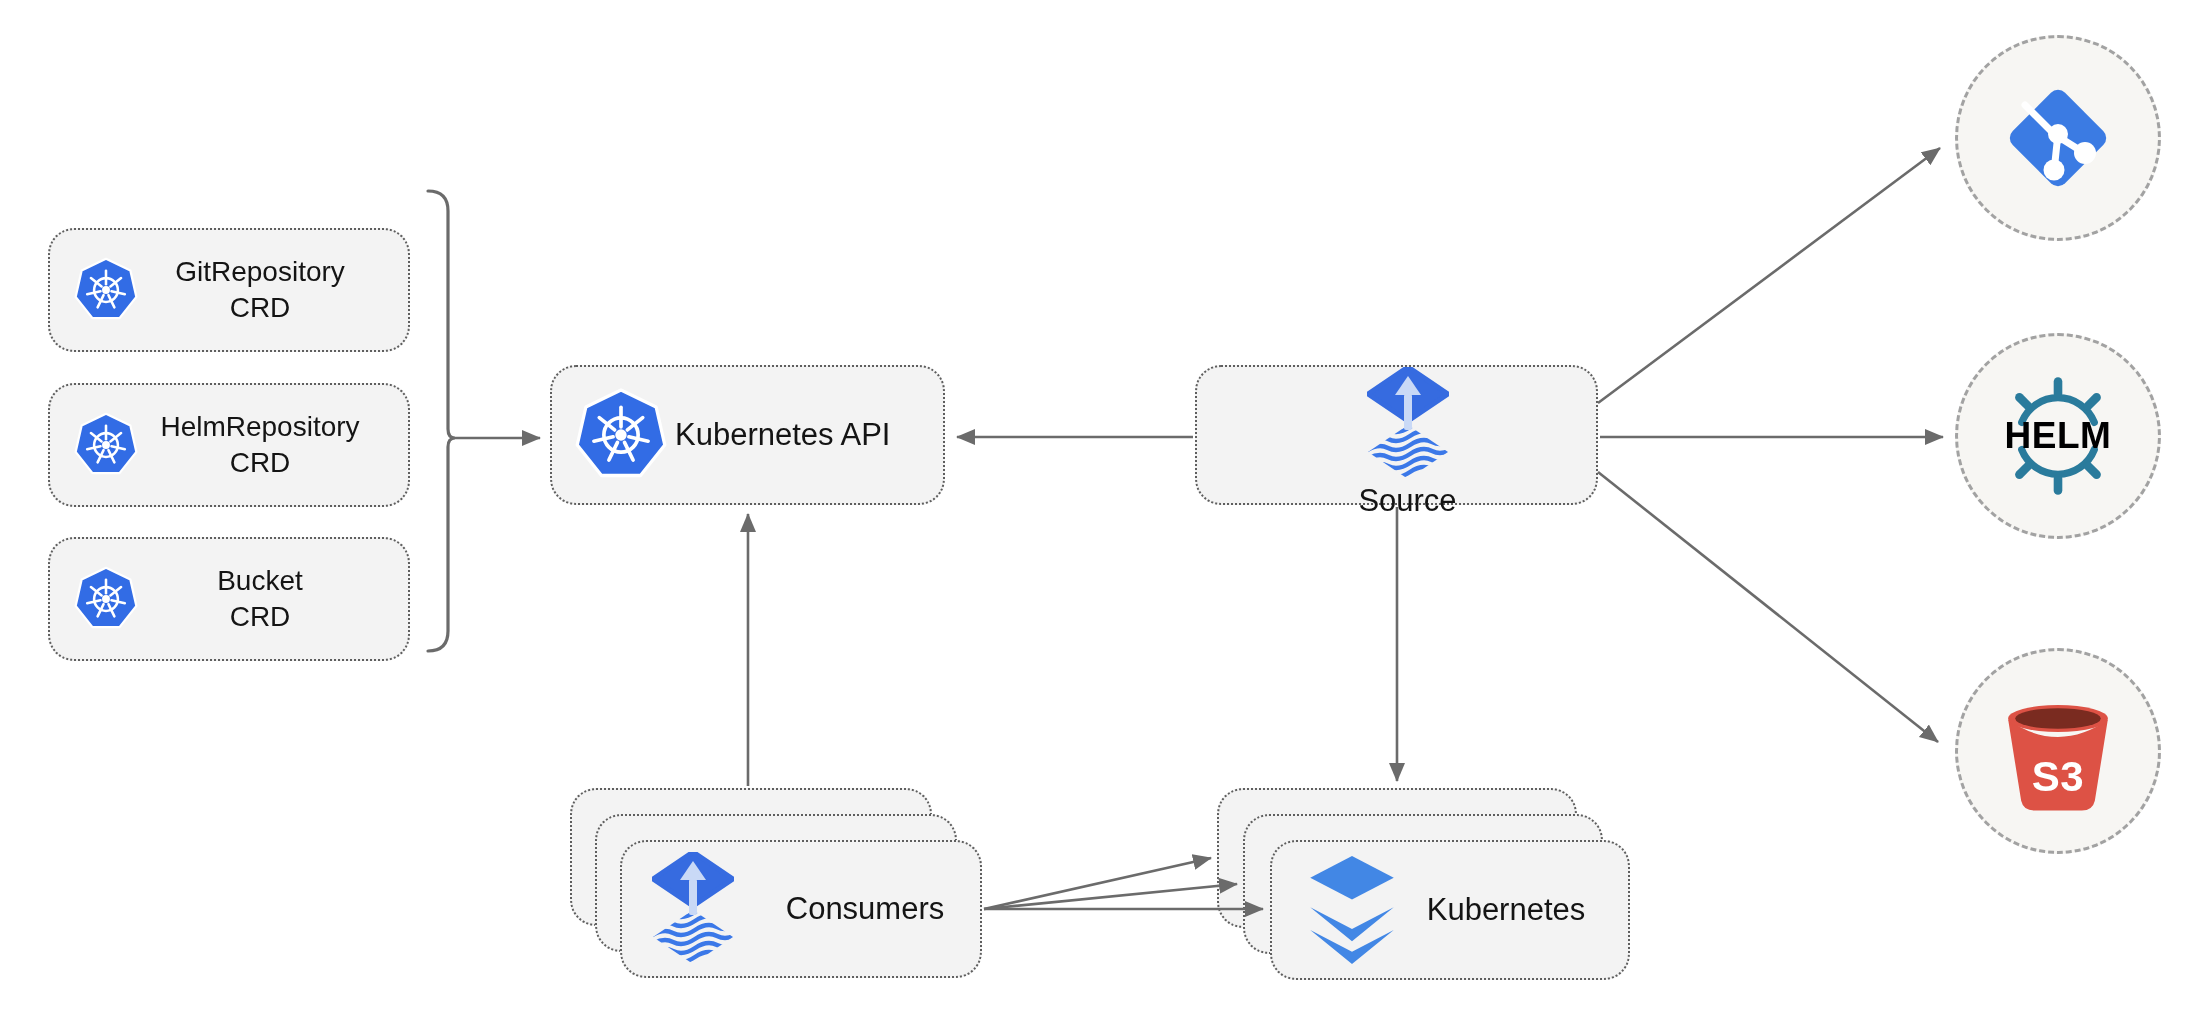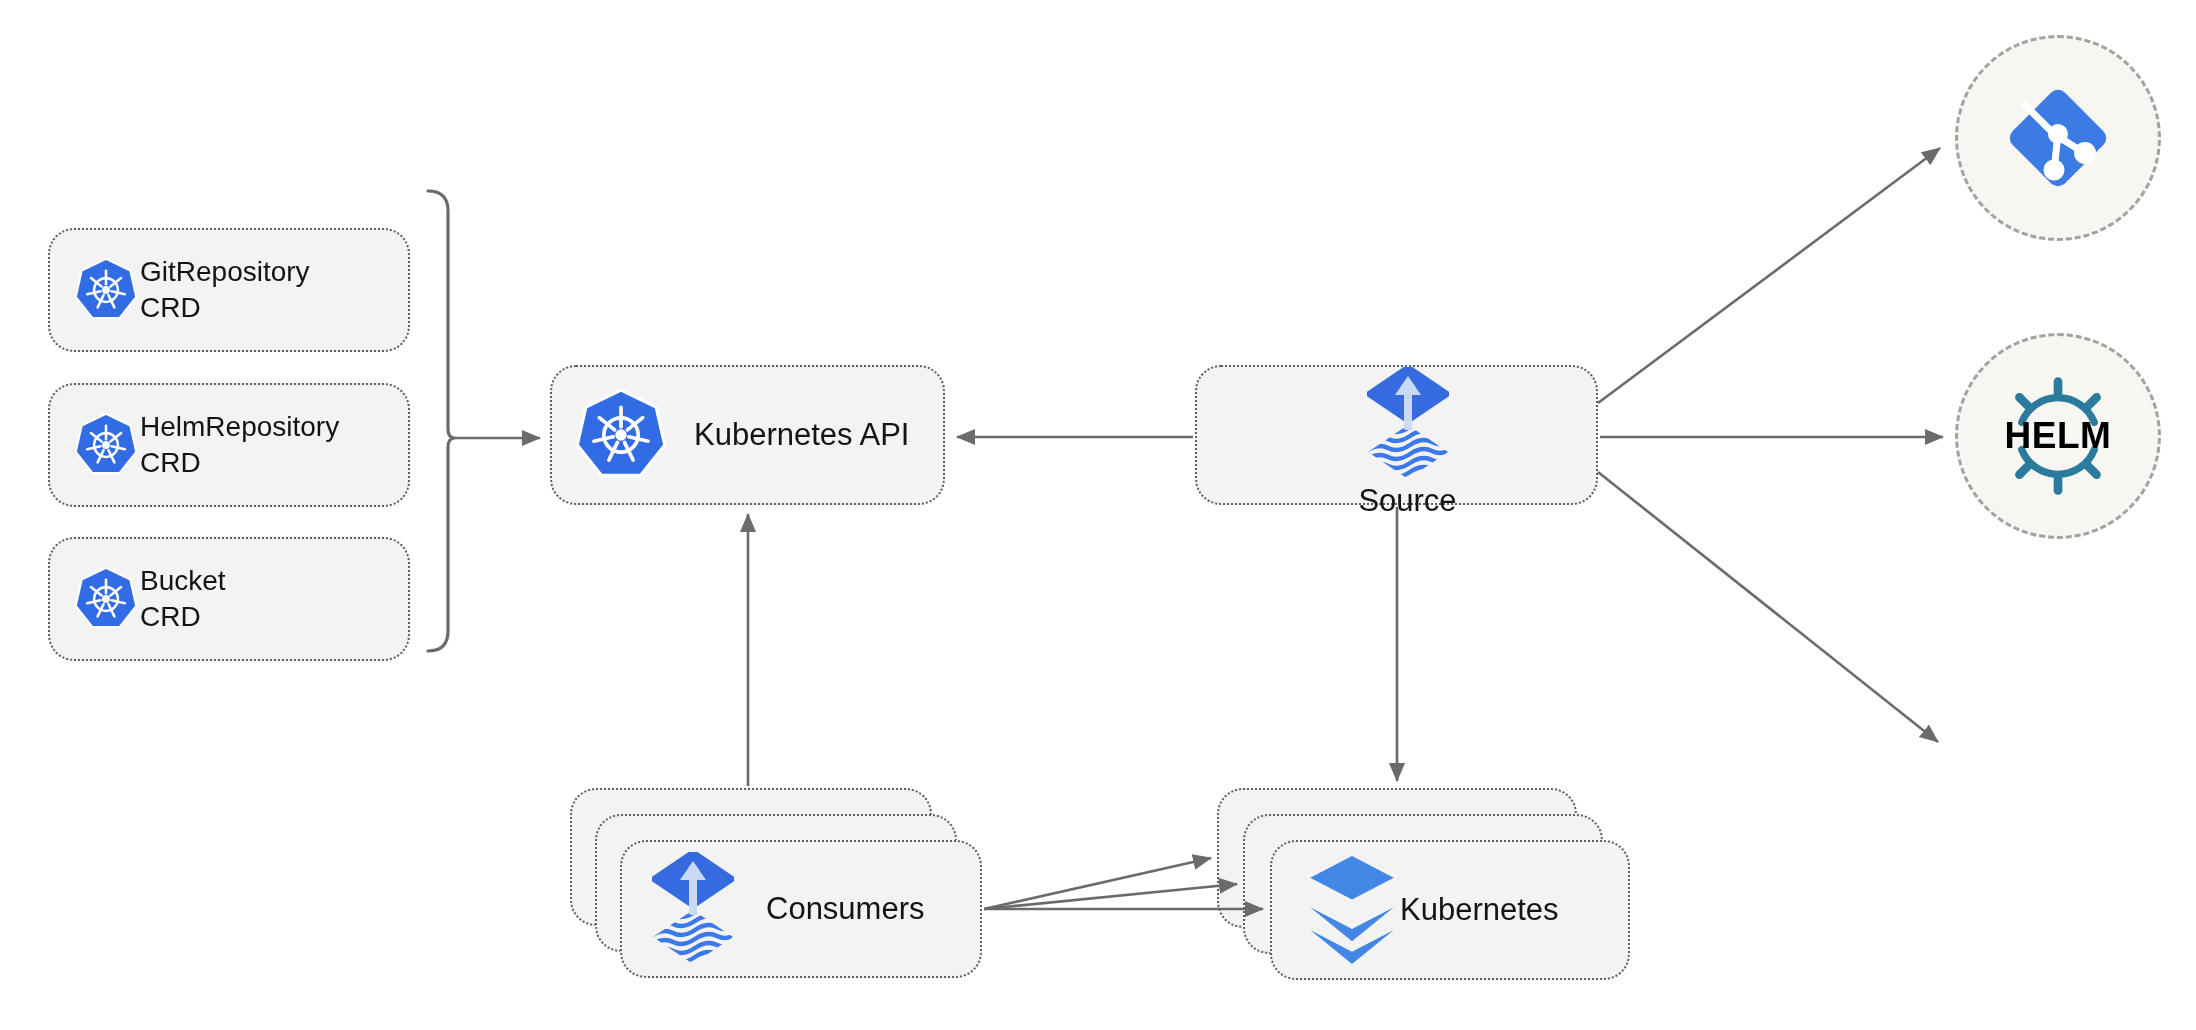--- a/index.html
+++ b/index.html
@@ -6,21 +6,21 @@
   .canvas{
     position:relative;width:2196px;height:1030px;background:#ffffff;
     font-family:"Liberation Sans",sans-serif;overflow:hidden;color:#141414;
   }
   .box{
     position:absolute;background:#f3f3f3;border:2px dotted #5e5e5e;
     border-radius:26px;box-sizing:border-box;
   }
   .node-content{display:flex;align-items:center;height:100%;}
   .icon-slot{flex:0 0 auto;display:flex;align-items:center;justify-content:center;}
-  .label-slot{flex:1 1 auto;text-align:left;}
+  .label-slot{flex:1 1 auto;text-align:center;}
   .crd-label{font-size:28px;line-height:1.3;color:#141414;}
   .big-label{font-size:31px;line-height:1.3;color:#141414;}
   .circle{
     position:absolute;width:206px;height:206px;border-radius:50%;
     background:#f7f6f3;border:3px dashed #a2a2a2;box-sizing:border-box;
     display:flex;align-items:center;justify-content:center;
   }
   .badge-label{
     position:absolute;left:50%;transform:translate(-50%,-50%);
     font-weight:bold;letter-spacing:0.5px;
@@ -158,21 +158,21 @@
           </svg>
       </span>
       <span class="label-slot crd-label">
         <div>Bucket</div>
         <div>CRD</div>
       </span>
     </div>
   </div>
 
   <div class="box" style="left:550px;top:365px;width:395px;height:140px;">
-    <div class="node-content" style="padding-left:20px;gap:24px;">
+    <div class="node-content" style="padding-left:20px;gap:5px;">
       <span class="icon-slot">
         <svg width="98" height="98">
             <use href="#sym-k8s"></use>
           </svg>
       </span>
       <span class="big-label">Kubernetes API</span>
     </div>
   </div>
 
   <div class="box" style="left:1195px;top:365px;width:403px;height:140px;">
@@ -224,20 +224,28 @@
 
   <div class="circle" style="left:1955px;top:333px;">
     <span>
       <svg width="118" height="118">
           <use href="#sym-helm"></use>
         </svg>
     </span>
     <span class="badge-label helm-text">HELM</span>
   </div>
 
+  <div class="circle" style="left:1955px;top:648px;">
+    <span>
+      <svg width="130" height="130">
+          <use href="#sym-s3"></use>
+        </svg>
+    </span>
+    <span class="badge-label s3-text">S3</span>
+  </div>
 
   <svg class="edges" width="2196" height="1030" viewBox="0 0 2196 1030">
     <g stroke="#6b6b6b" stroke-width="2.6" fill="none">
       <path d="M428,191 Q448,191 448,211 L448,429 Q448,438 455,438 Q448,438 448,447 L448,631 Q448,651 428,651" stroke-width="3.2" stroke-linecap="round"></path>
       <line x1="455" y1="438" x2="540" y2="438" marker-end="url(#arrow)"></line>
       <line x1="1193" y1="437" x2="957" y2="437" marker-end="url(#arrow)"></line>
       <line x1="748" y1="786" x2="748" y2="514" marker-end="url(#arrow)"></line>
       <line x1="1397" y1="507" x2="1397" y2="781" marker-end="url(#arrow)"></line>
       <line x1="1598" y1="403" x2="1940" y2="148" marker-end="url(#arrow)"></line>
       <line x1="1600" y1="437" x2="1943" y2="437" marker-end="url(#arrow)"></line>

